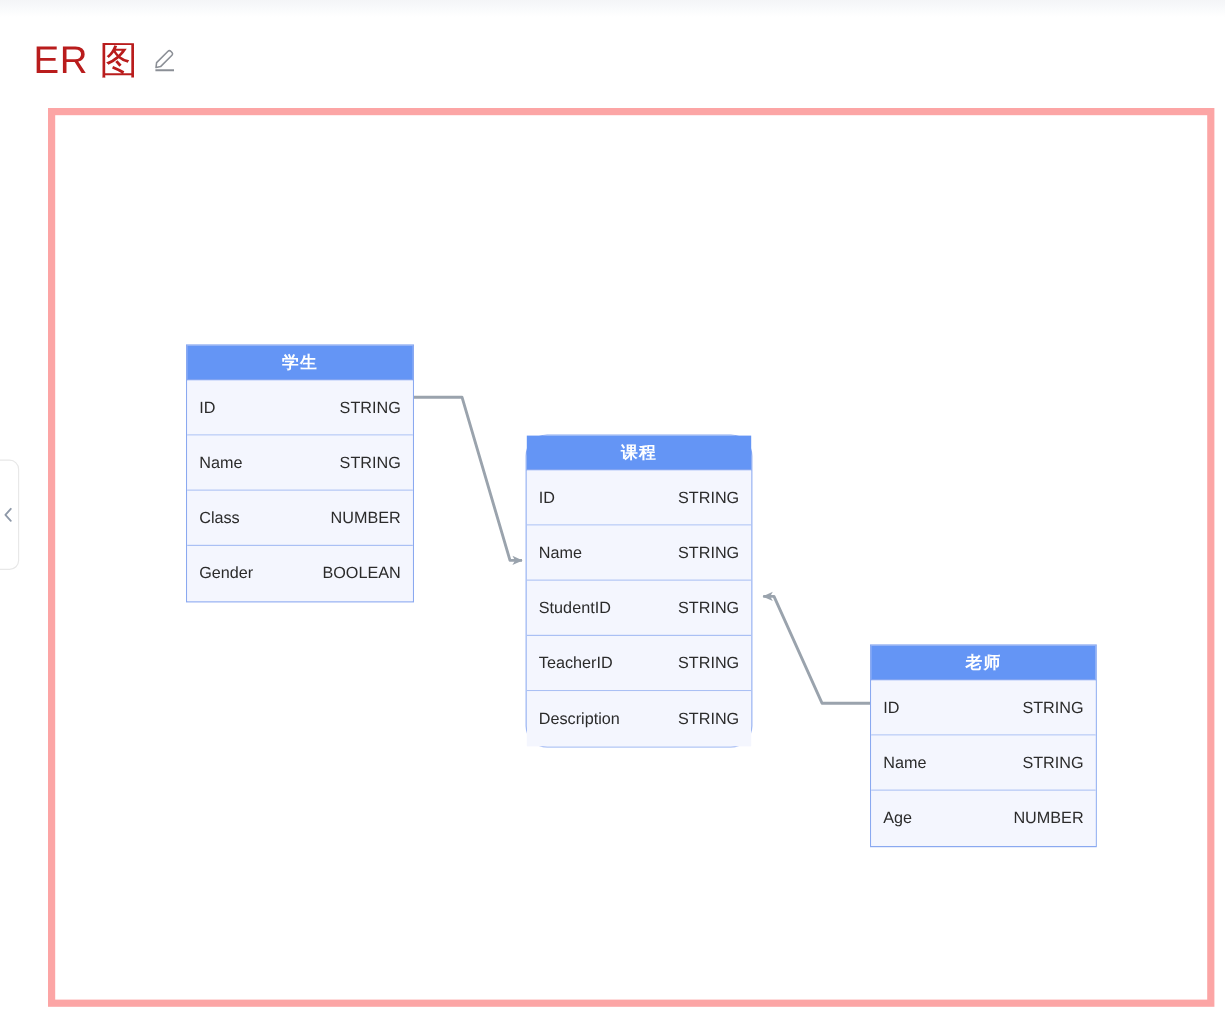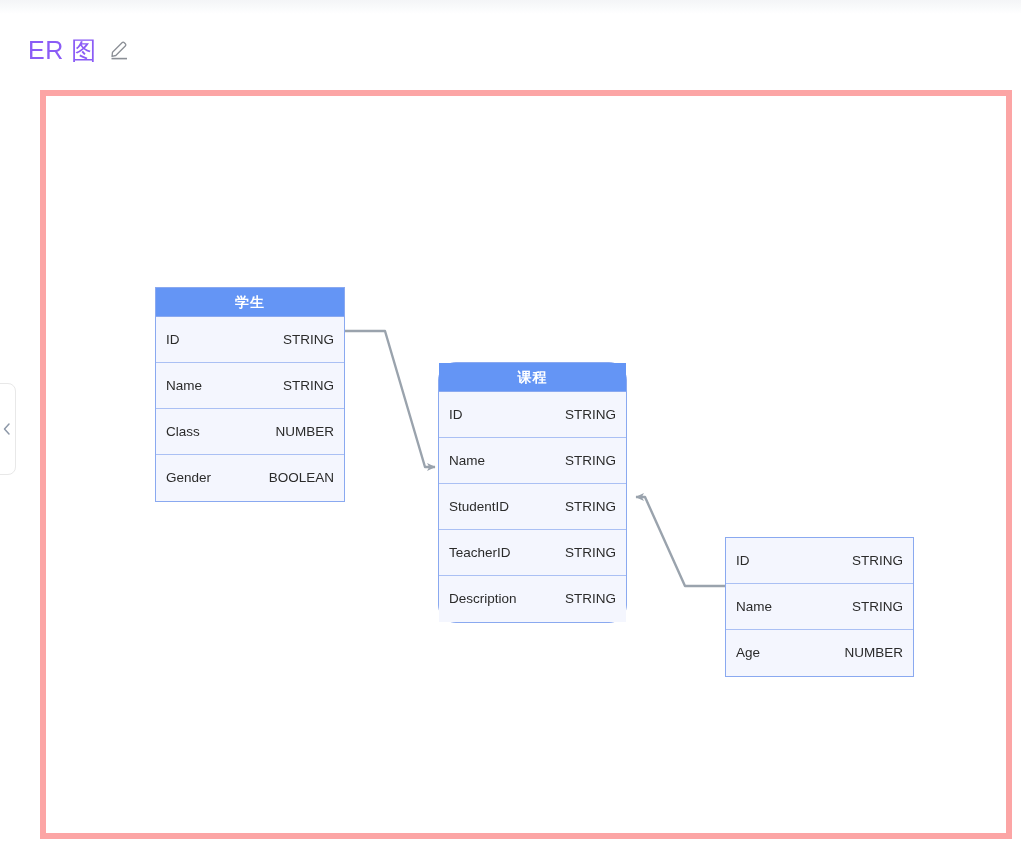--- a/index.html
+++ b/index.html
@@ -28,24 +28,24 @@
   .page-header {
     position: absolute;
     left: 28px;
     top: 30px;
     display: flex;
     align-items: center;
     gap: 12px;
     height: 40px;
   }
   .page-title {
-    font-size: 25px;
+    font-size: 32px;
     line-height: 34px;
     font-weight: 400;
-    color: #8b5cf6;
+    color: #b91c1c;
     letter-spacing: 0.5px;
     white-space: nowrap;
   }
   .edit-icon {
     width: 22px;
     height: 22px;
     display: block;
     cursor: pointer;
   }
 
@@ -215,20 +215,21 @@
       <span class="field-name">TeacherID</span>
       <span class="field-type">STRING</span>
     </div>
     <div class="entity-row">
       <span class="field-name">Description</span>
       <span class="field-type">STRING</span>
     </div>
   </div>
 
   <div class="entity" id="entity-teacher">
+    <div class="entity-header">老师</div>
 
     <div class="entity-row">
       <span class="field-name">ID</span>
       <span class="field-type">STRING</span>
     </div>
     <div class="entity-row">
       <span class="field-name">Name</span>
       <span class="field-type">STRING</span>
     </div>
     <div class="entity-row">

